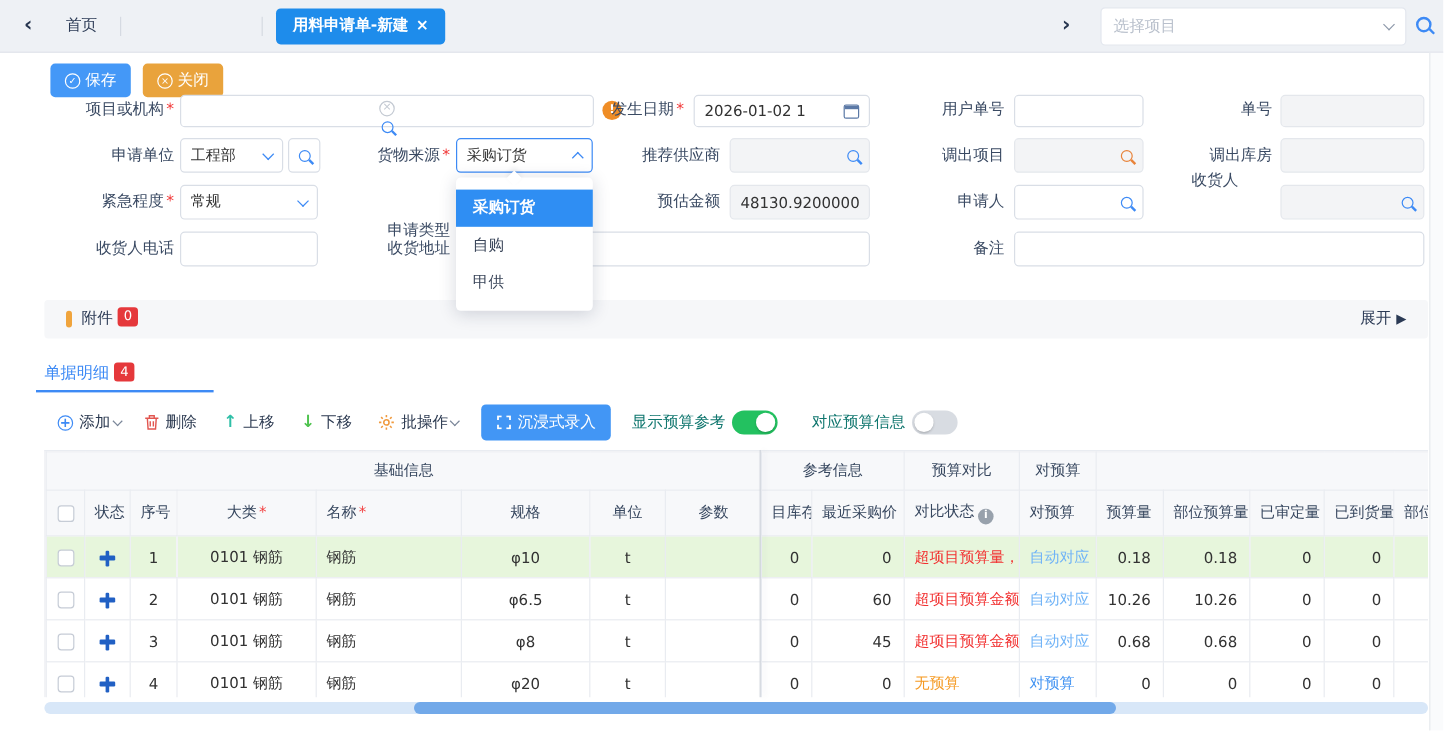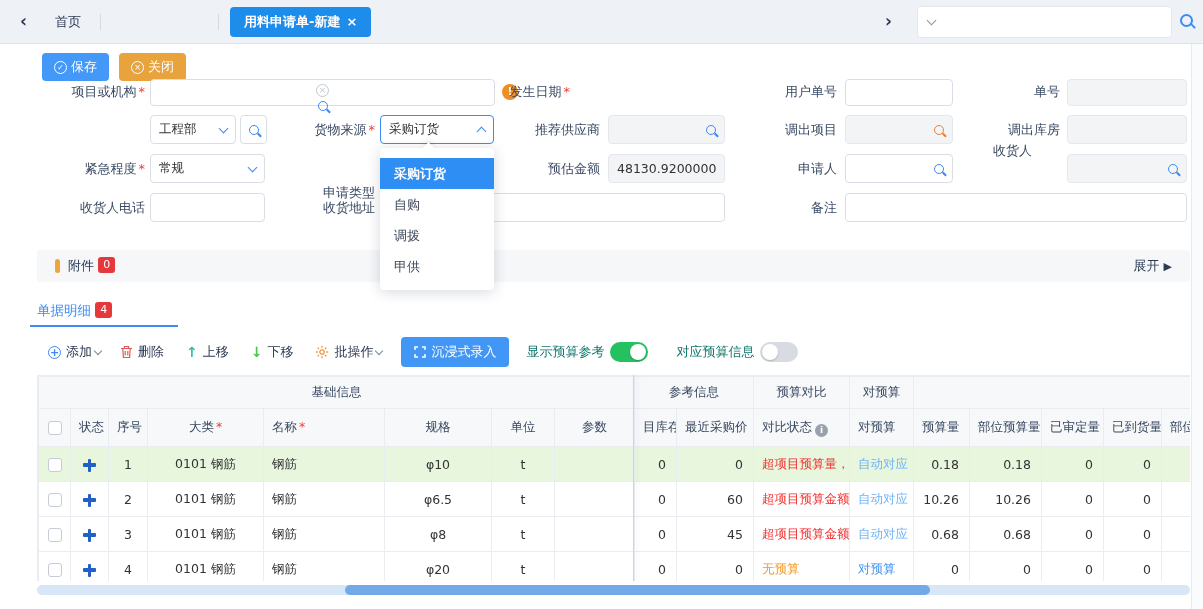--- a/index.html
+++ b/index.html
@@ -107,20 +107,21 @@
 <div class="screen">
 
   <div class="tabbar">
     <span class="tb-chev" style="left:20px;">‹</span>
     <span class="tab" style="left:55px;">首页</span>
     <span class="tab-sep" style="left:100px;"></span>
     <span class="tab-sep" style="left:218px;"></span>
     <span class="tab active-tab" style="left:230px;"><span>用料申请单-新建</span><span class="x">×</span></span>
     <span class="tb-chev" style="left:885px;">›</span>
     <div class="proj-select">
+      <span class="ph">选择项目</span>
       <span class="chev gray"></span>
     </div>
     <span class="q-ic big" style="position:absolute;left:1180px;top:14px;"></span>
   </div>
 
   <div class="btn" style="left:42px;background:#4498f7;">
     <span class="cir">✓</span>
     <span>保存</span>
   </div>
   <div class="btn" style="left:119px;background:#e9a33c;">
@@ -129,29 +130,34 @@
   </div>
 
   <div class="flabel" style="left:40px;top:79px;width:105px;height:26px;line-height:26px;"><span>项目或机构</span><em class="req">*</em></div>
   <div class="ctl" style="left:150px;top:79px;width:345px;height:27px;flex-direction:column;">
     <span class="val">金石大厦二期</span>
     <span class="clear-ic">×</span>
     <span class="q-ic"></span>
   </div>
   <span class="warn-ic" style="left:502px;top:84px;">!</span>
   <div class="flabel" style="left:475px;top:79px;width:95px;height:26px;line-height:26px;"><span>发生日期</span><em class="req">*</em></div>
+  <div class="ctl" style="left:578px;top:79px;width:147px;height:27px;">
+    <span class="val">2026-01-02 1</span>
+    <span class="cal-ic"></span>
+  </div>
   <div class="flabel" style="left:745px;top:79px;width:92px;height:26px;line-height:26px;">用户单号</div>
   <div class="ctl" style="left:845px;top:79px;width:108px;height:27px;">
       <span class="val"></span>
     </div>
   <div class="flabel" style="left:965px;top:79px;width:95px;height:26px;line-height:26px;">单号</div>
   <div class="ctl disabled" style="left:1067px;top:79px;width:120px;height:27px;">
       <span class="val"></span>
     </div>
 
+  <div class="flabel" style="left:40px;top:115px;width:105px;">申请单位</div>
   <div class="ctl" style="left:150px;top:115px;width:86px;">
     <span class="val">工程部</span>
       <span class="chev"></span>
   </div>
   <div class="sq-btn" style="left:240px;top:115px;">
       <span class="q-ic"></span>
     </div>
   <div class="flabel" style="left:280px;top:115px;width:95px;"><span>货物来源</span><em class="req">*</em></div>
   <div class="ctl open" style="left:380px;top:115px;width:114px;">
     <span class="val">采购订货</span>
@@ -206,21 +212,20 @@
     </div>
   <div class="flabel" style="left:745px;top:193px;width:92px;">备注</div>
   <div class="ctl" style="left:845px;top:193px;width:342px;">
       <span class="val"></span>
     </div>
 
   <div class="dd-panel">
     <div class="dd-notch"></div>
   <div class="dd-item sel">采购订货</div>
       <div class="dd-item">自购</div>
-      <div class="dd-item">调拨</div>
       <div class="dd-item">甲供</div>
     </div>
 
   <div class="attach">
     <span class="pill"></span>
     <span class="alabel"><span>附件</span> <span class="badge">0</span></span>
     <span class="expand"><span>展开</span><span class="tri">▶</span></span>
   </div>
 
   <div class="dtab"><span>单据明细</span> <span class="badge">4</span></div>

